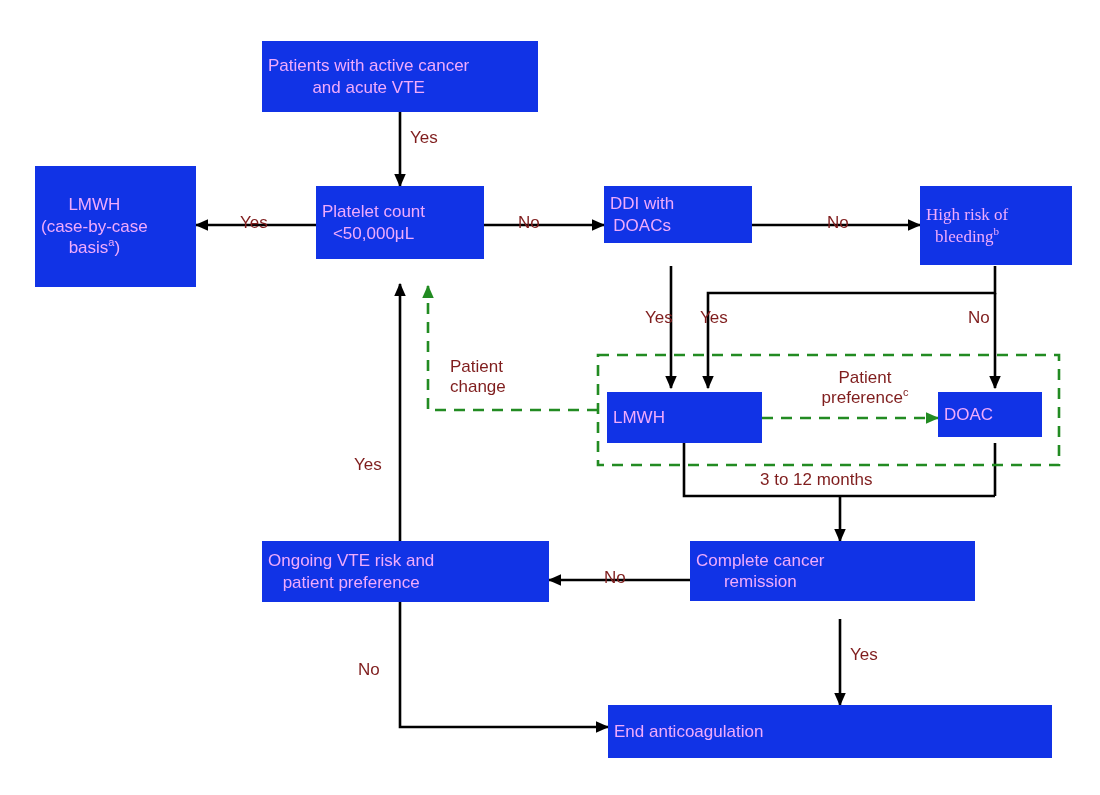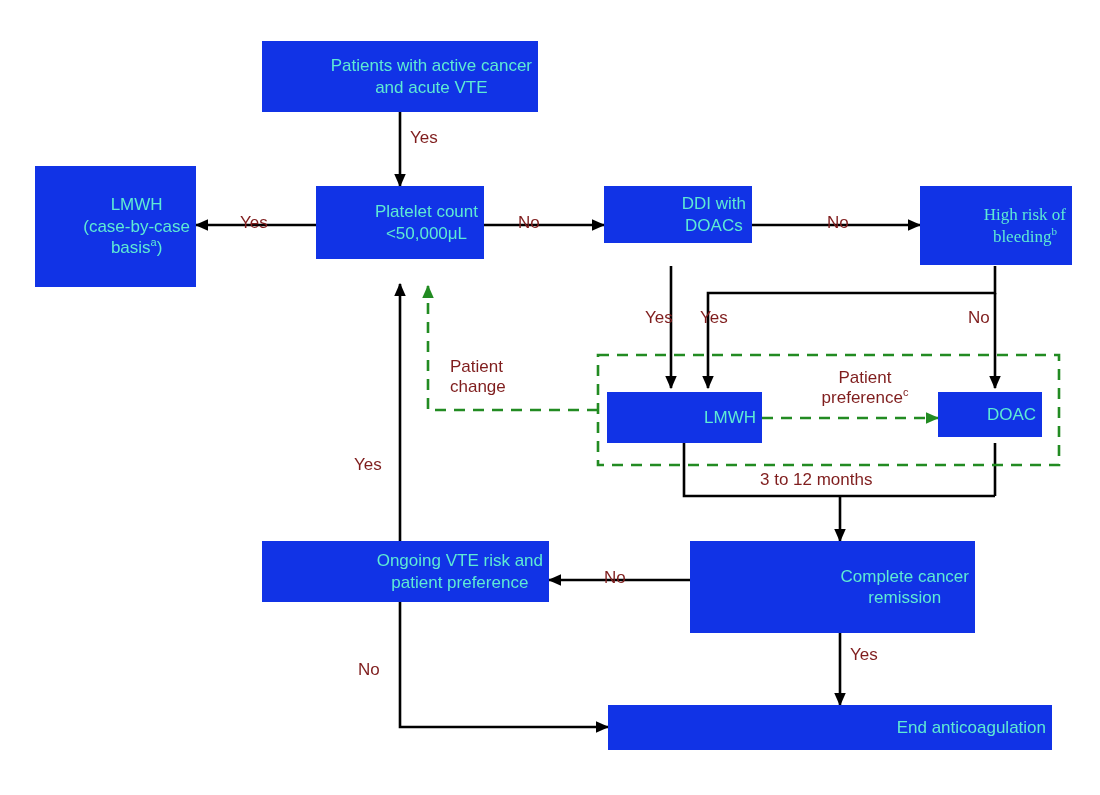--- a/index.html
+++ b/index.html
@@ -19,24 +19,24 @@
   #svg-layer {
     position: absolute;
     left: 0;
     top: 0;
     width: 1100px;
     height: 795px;
   }
   .node {
     position: absolute;
     background: #1133E6;
-    color: #5eead4;
+    color: #f0abfc;
     display: flex;
     align-items: center;
-    justify-content: flex-end;
+    justify-content: flex-start;
     text-align: center;
     font-size: 17px;
     line-height: 1.26;
     font-family: "Liberation Sans", sans-serif;
     box-sizing: border-box;
     z-index: 3;
   }
   .node span.lbl { display: block; padding: 0 6px; }
   .node sup { font-size: 11px; vertical-align: super; line-height: 0; }
   .edge-label {
@@ -150,28 +150,28 @@
     <span class="lbl">DOAC</span>
   </div>
 
   <div class="node" style="left:262px; top:541px; width:287px; height:61px;">
     <span class="lbl">
       <span>Ongoing VTE risk and</span><br>
       <span>patient preference</span>
     </span>
   </div>
 
-  <div class="node" style="left:690px; top:541px; width:285px; height:92px;">
+  <div class="node" style="left:690px; top:541px; width:285px; height:60px;">
     <span class="lbl">
       <span>Complete cancer</span><br>
       <span>remission</span>
     </span>
   </div>
 
-  <div class="node" style="left:608px; top:705px; width:444px; height:45px;padding-left:28px;">
+  <div class="node" style="left:608px; top:705px; width:444px; height:53px;">
     <span class="lbl">End anticoagulation</span>
   </div>
 
   <div class="edge-label" style="left:410px; top:128px;">Yes</div>
 
   <div class="edge-label" style="left:240px; top:213px;">Yes</div>
 
   <div class="edge-label" style="left:518px; top:213px;">No</div>
 
   <div class="edge-label" style="left:827px; top:213px;">No</div>

